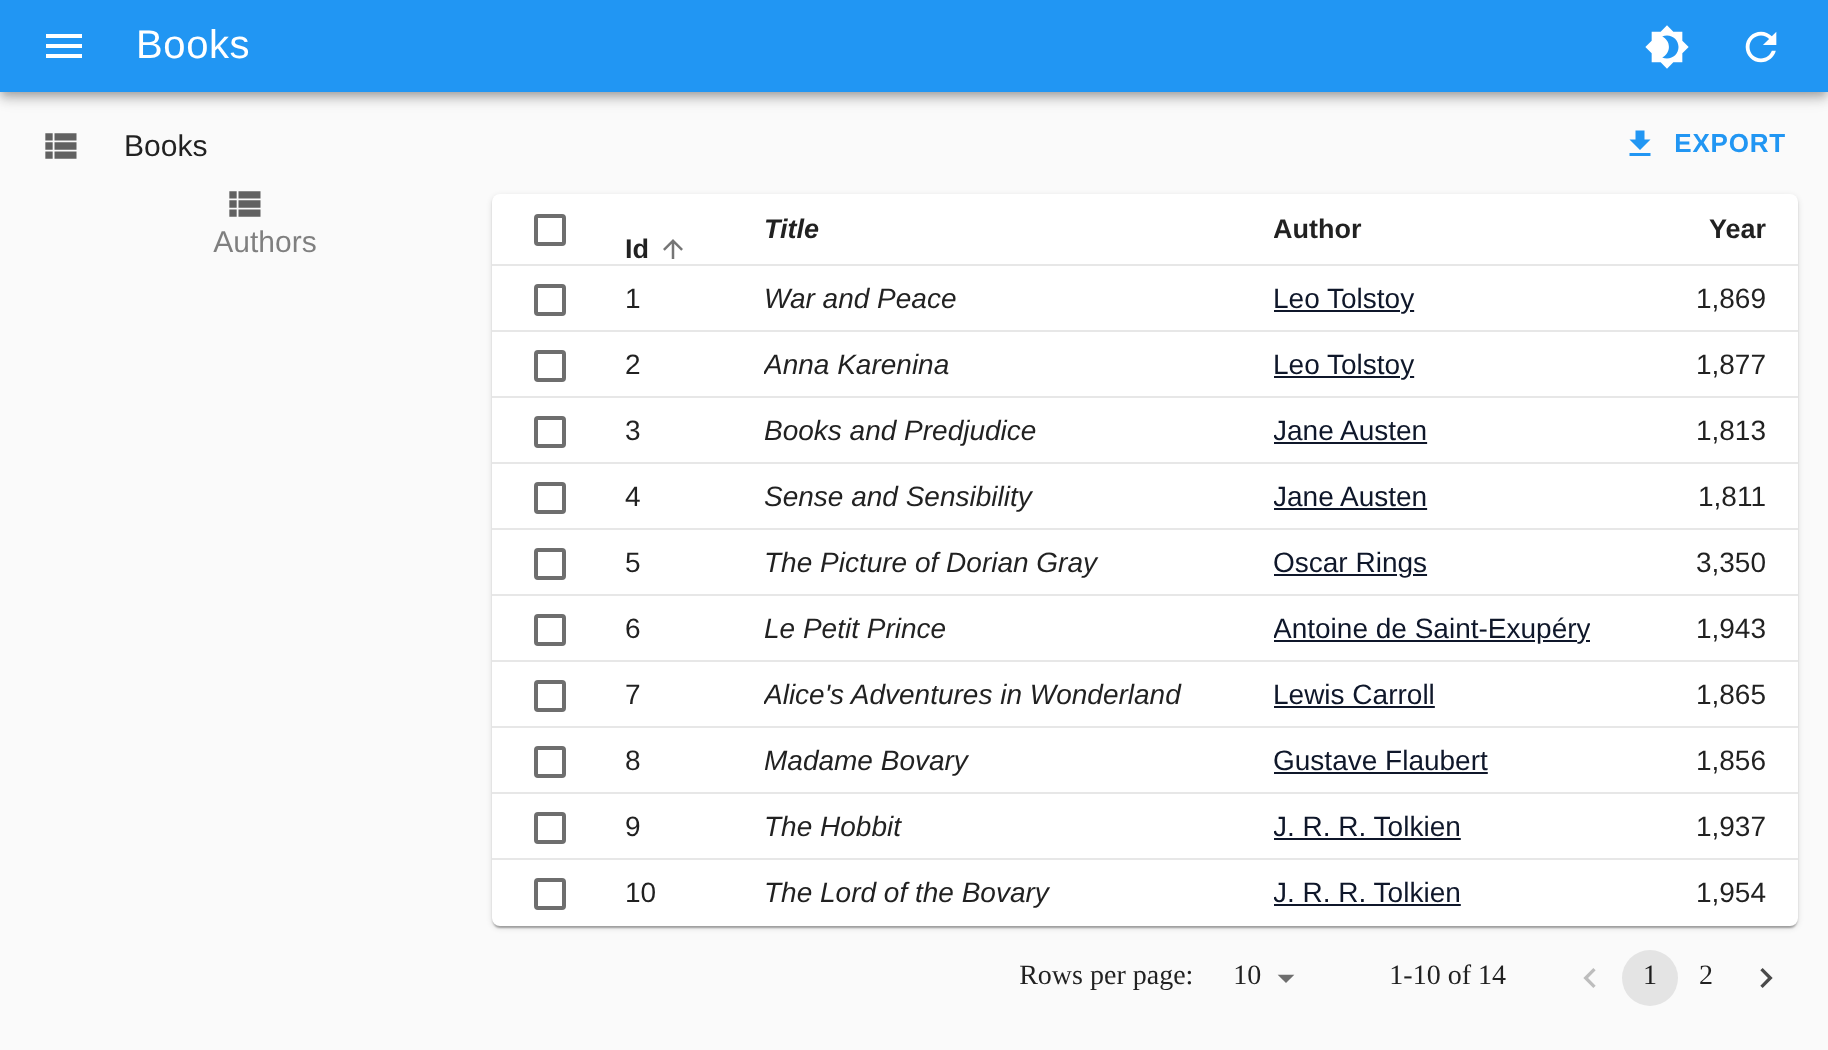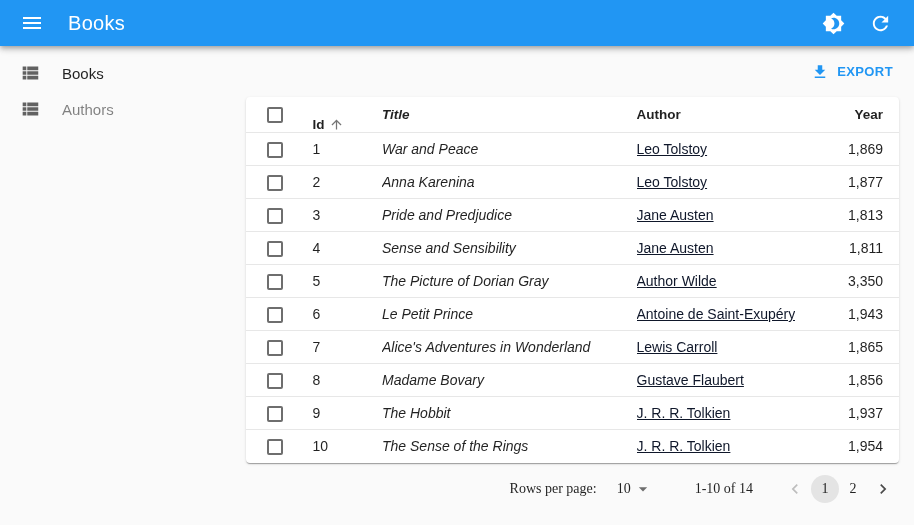--- a/index.html
+++ b/index.html
@@ -35,21 +35,21 @@
   svg { display: block; }
   
   .layout { display: flex; align-items: flex-start; }
   .sidebar { width: 246px; padding-top: 9px; flex-shrink: 0; }
   .side-item {
     height: 36px; display: flex; align-items: center;
     padding-left: 19px; cursor: pointer; font-size: 15px;
   }
   .side-item .s-icon { color: #616161; margin-right: 21px; display: inline-flex; }
   .side-item.active { color: rgba(0,0,0,.87); }
-  .side-item.inactive { color: rgba(0,0,0,.49); }
+  .side-item.inactive { color: rgba(0,0,0,.49); flex-direction: column; }
   .main { flex: 1; margin-right: 15px; display: flex; flex-direction: column; }
   
   .list-toolbar { height: 51px; display: flex; justify-content: flex-end; align-items: center; }
   .export-btn {
     background: none; border: none; cursor: pointer;
     color: #2196f3; font-family: inherit;
     font-size: 13px; font-weight: bold; letter-spacing: .4px;
     display: inline-flex; align-items: center; gap: 8px; padding: 4px 6px;
   }
   
@@ -205,21 +205,21 @@
       <a href="#">Leo Tolstoy</a>
     </td>
     <td class="cell-year">1,877</td>
   </tr>
 
   <tr>
     <td class="cell-check">
       <span class="checkbox"></span>
     </td>
     <td class="cell-id">3</td>
-    <td class="cell-title">Pride and Predjudice</td>
+    <td class="cell-title">Books and Predjudice</td>
     <td class="cell-author">
       <a href="#">Jane Austen</a>
     </td>
     <td class="cell-year">1,813</td>
   </tr>
 
   <tr>
     <td class="cell-check">
       <span class="checkbox"></span>
     </td>
@@ -231,21 +231,21 @@
     <td class="cell-year">1,811</td>
   </tr>
 
   <tr>
     <td class="cell-check">
       <span class="checkbox"></span>
     </td>
     <td class="cell-id">5</td>
     <td class="cell-title">The Picture of Dorian Gray</td>
     <td class="cell-author">
-      <a href="#">Author Wilde</a>
+      <a href="#">Oscar Rings</a>
     </td>
     <td class="cell-year">3,350</td>
   </tr>
 
   <tr>
     <td class="cell-check">
       <span class="checkbox"></span>
     </td>
     <td class="cell-id">6</td>
     <td class="cell-title">Le Petit Prince</td>
@@ -289,21 +289,21 @@
       <a href="#">J. R. R. Tolkien</a>
     </td>
     <td class="cell-year">1,937</td>
   </tr>
 
   <tr>
     <td class="cell-check">
       <span class="checkbox"></span>
     </td>
     <td class="cell-id">10</td>
-    <td class="cell-title">The Sense of the Rings</td>
+    <td class="cell-title">The Lord of the Bovary</td>
     <td class="cell-author">
       <a href="#">J. R. R. Tolkien</a>
     </td>
     <td class="cell-year">1,954</td>
   </tr>
 </tbody>
       </table>
     </div>
 
     <div class="pagination">

